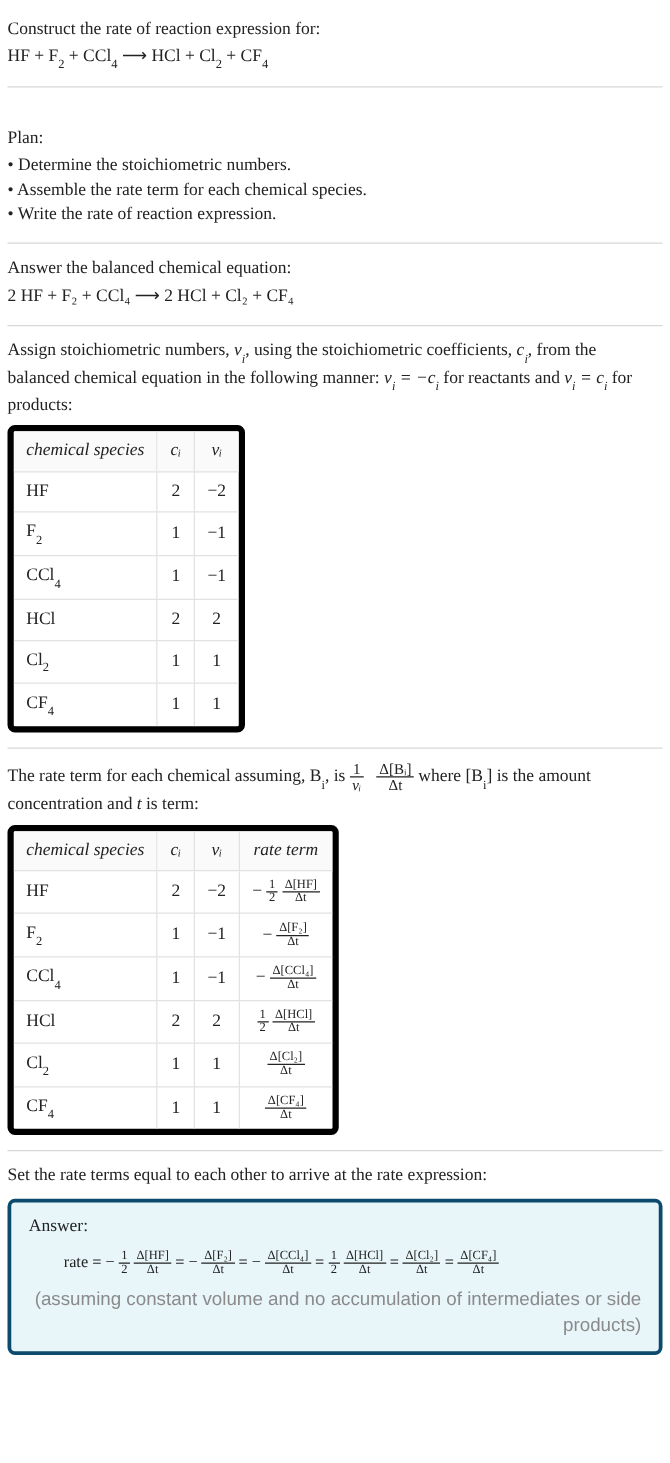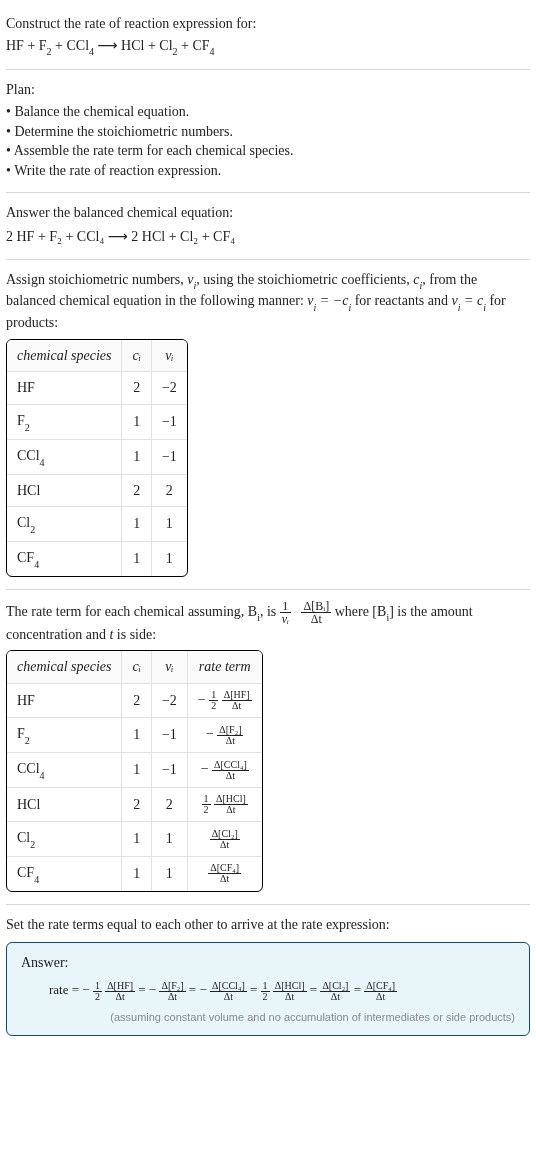--- a/index.html
+++ b/index.html
@@ -18,24 +18,24 @@
     box-sizing: border-box;
   }
   .section {
     border-bottom: 1px solid #d8d8d8;
     padding: 10px 0 12px 0;
   }
   .section:last-child { border-bottom: none; }
   .intro-line { margin-bottom: 2px; font-family: Liberation Serif, serif; }
   .eq { white-space: nowrap; }
   .sub { font-size: 10px; vertical-align: sub; position: relative; top: 2px; }
-  .plan-title { margin-bottom: 2px; }
+  .plan-title { margin-bottom: 2px; margin-top: 21px; }
   .plan-item { margin-left: 0; }
   .table {
-    border: 1px solid #000000;
+    border: 5px solid #000000;
     border-collapse: separate;
     border-spacing: 0;
     border-radius: 6px;
     margin-top: 6px;
     overflow: hidden;
   }
   .table th, .table td {
     border-right: 1px solid #e2e2e2;
     border-bottom: 1px solid #e2e2e2;
     padding: 6px 10px;
@@ -65,52 +65,51 @@
     display: inline-block;
     vertical-align: middle;
     text-align: center;
     font-size: 10px;
     line-height: 1;
   }
   .smallfrac .num { display: block; padding: 0 2px; }
   .smallfrac .den { display: block; border-top: 1px solid #222; padding: 0 2px; }
   .answer-box {
     background: #e8f6fa;
-    border: 1px solid #0c4a6e;
+    border: 3px solid #0c4a6e;
     border-radius: 6px;
     padding: 10px 14px 10px 14px;
     margin-top: 8px;
   }
   .answer-title { margin-bottom: 8px; }
   .answer-rate { padding-left: 28px; white-space: nowrap; font-size: 13px; }
   .answer-note {
     color: #8a8a8a;
     font-family: Arial, Helvetica, sans-serif;
-    font-size: 11px;
+    font-size: 15px;
     text-align: right;
     margin-top: 8px;
   }
   .inline-icon { font-style: italic; }
 </style>
 </head>
 <body>
 
 <div class="page">
 
   <div class="section">
     <div class="intro-line">Construct the rate of reaction expression for:</div>
     <div class="eq">
       <span>HF + F</span><span class="sub">2</span><span> + CCl</span><span class="sub">4</span><span>  ⟶  HCl + Cl</span><span class="sub">2</span><span> + CF</span><span class="sub">4</span>
     </div>
   </div>
 
   <div class="section">
     <div class="plan-title">Plan:</div>
     <div id="plan-items">
-        <div class="plan-item">• Balance the chemical equation.</div>
         <div class="plan-item">• Determine the stoichiometric numbers.</div>
         <div class="plan-item">• Assemble the rate term for each chemical species.</div>
         <div class="plan-item">• Write the rate of reaction expression.</div>
       </div>
   </div>
 
   <div class="section">
     <div>Answer the balanced chemical equation:</div>
     <div class="eq" style="margin-top:4px">2 HF + F₂ + CCl₄  ⟶  2 HCl + Cl₂ + CF₄</div>
   </div>
@@ -159,21 +158,21 @@
         </tbody>
       </table>
   </div>
 
   <div class="section">
     <div>
       <span>The rate term for each chemical assuming, B</span><span class="sub">i</span><span>, is </span>
       <span class="frac"><span class="num">1</span><span class="den"><span class="inline-icon">νᵢ</span></span></span>
       &nbsp;
       <span class="frac"><span class="num">Δ[Bᵢ]</span><span class="den">Δt</span></span>
-      <span> where [B</span><span class="sub">i</span><span>] is the amount concentration and </span><span class="inline-icon">t</span><span> is side:</span>
+      <span> where [B</span><span class="sub">i</span><span>] is the amount concentration and </span><span class="inline-icon">t</span><span> is term:</span>
     </div>
     <table class="table" id="rate-table">
         <tbody>
           <tr>
             <th><span class="inline-icon">chemical species</span></th>
             <th><span class="inline-icon">cᵢ</span></th>
             <th><span class="inline-icon">νᵢ</span></th>
             <th><span class="inline-icon">rate term</span></th>
           </tr>
           <tr>

